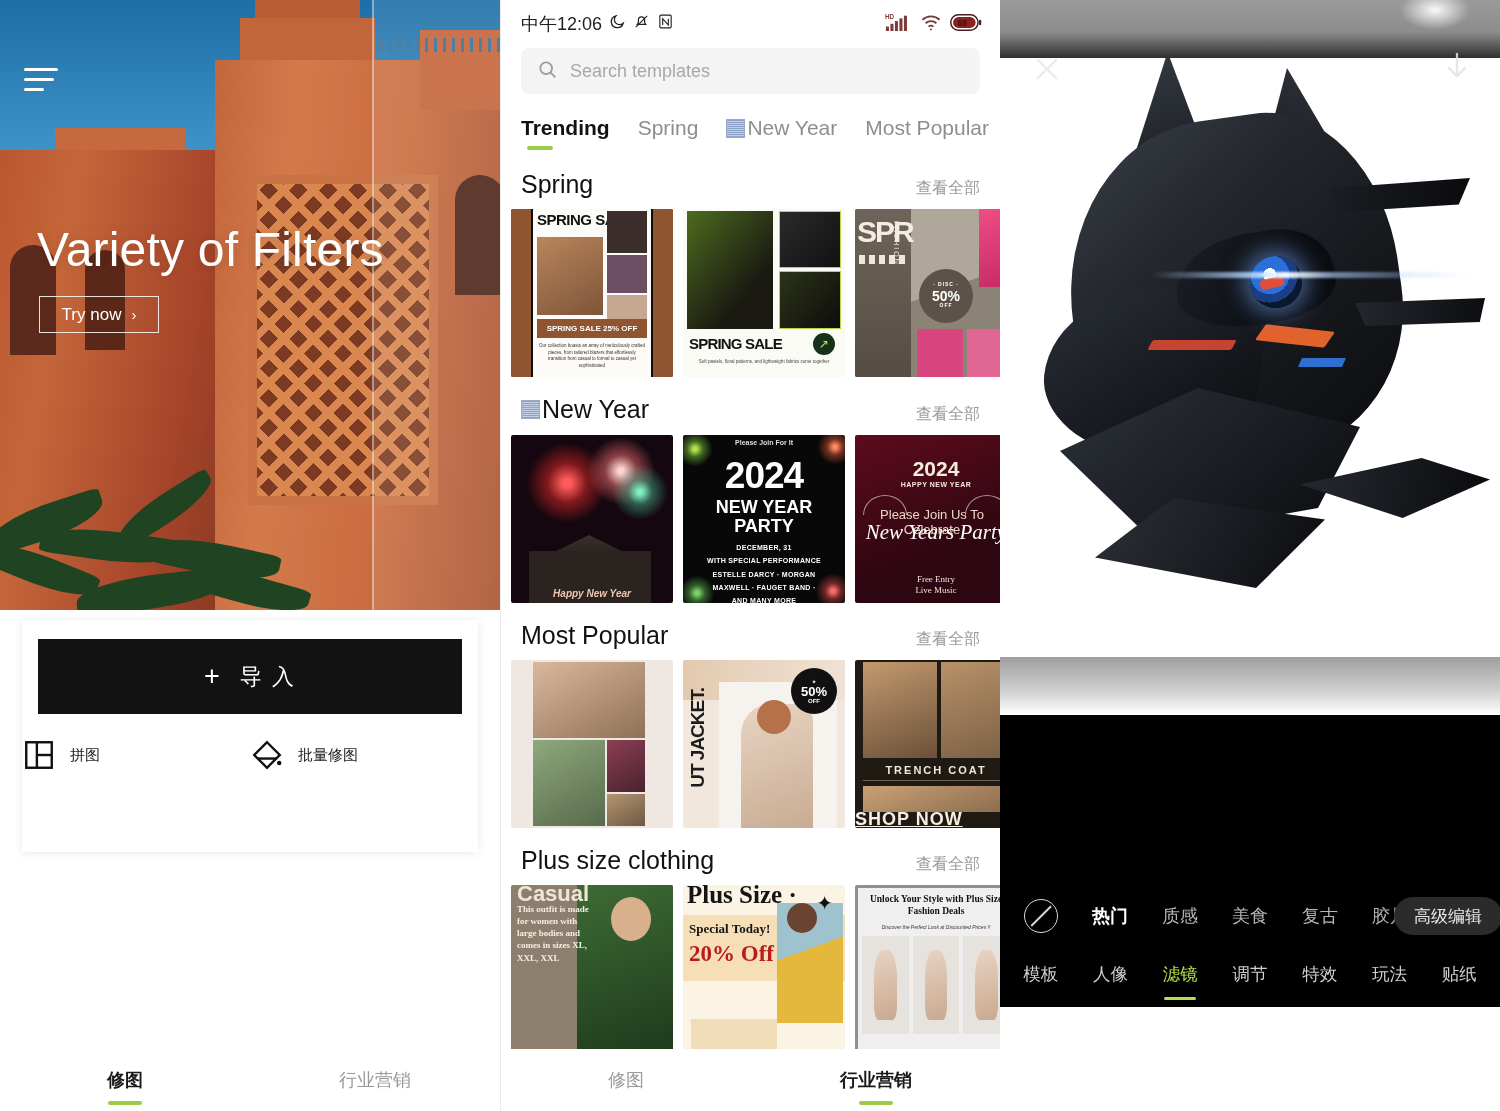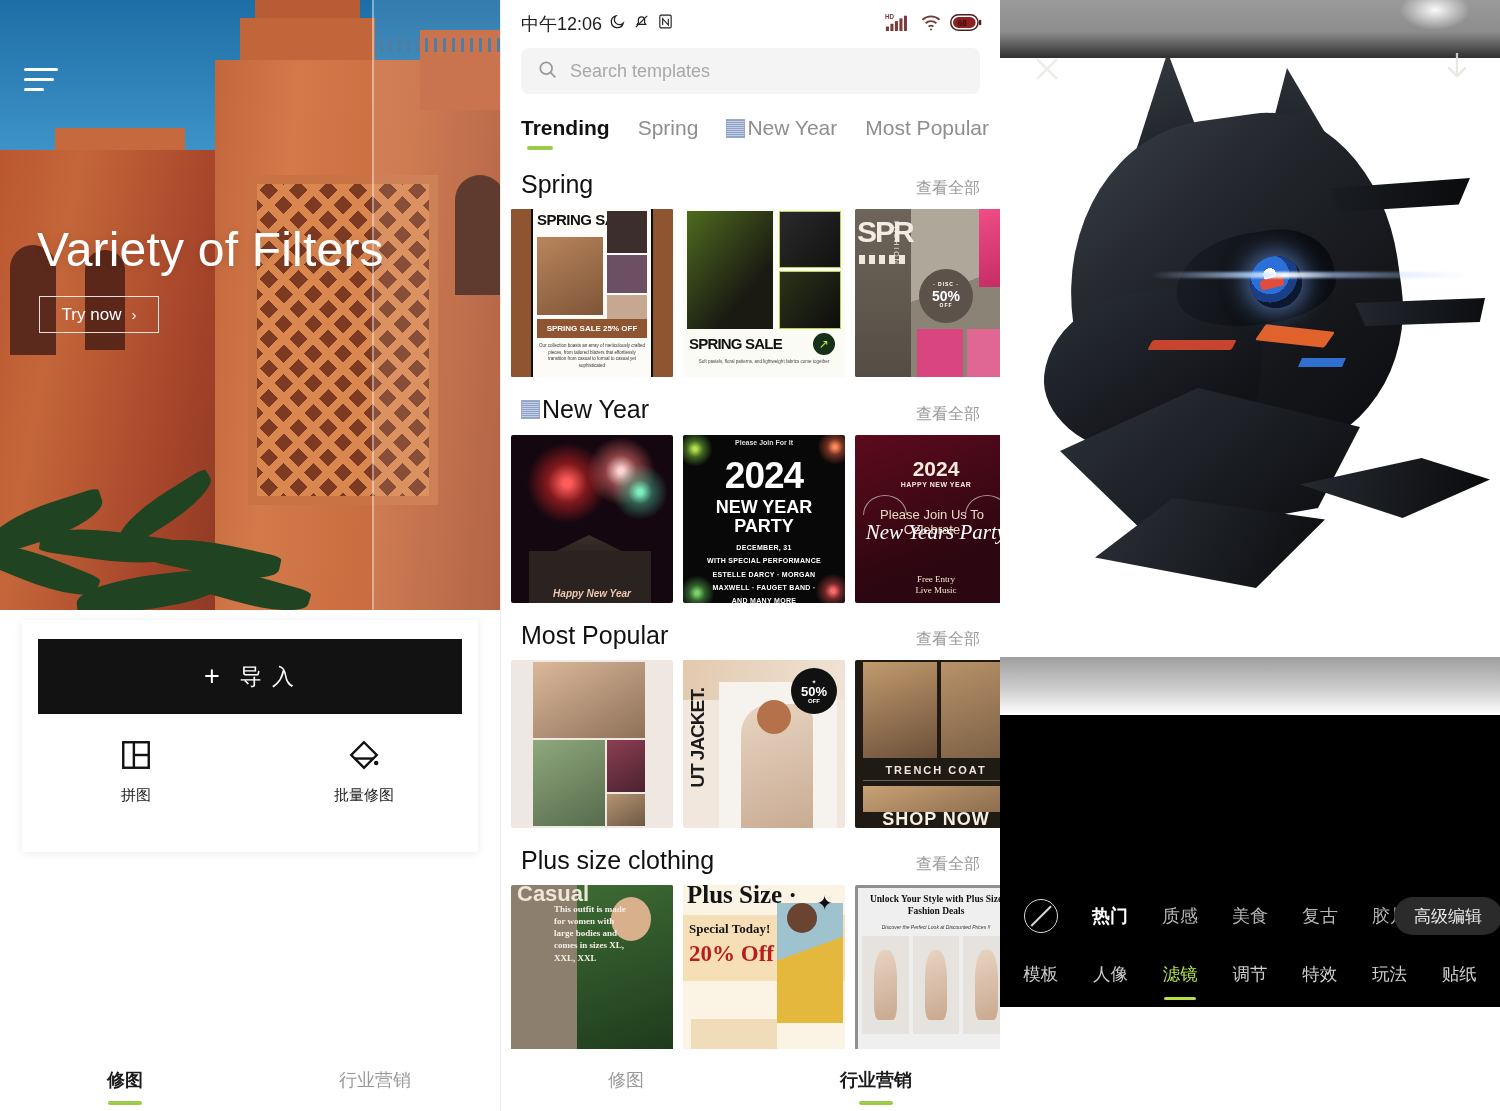--- a/index.html
+++ b/index.html
@@ -79,21 +79,21 @@
     position:absolute; left:22px; top:620px; width:456px; height:232px;
     background:#fff; box-shadow:0 1px 10px rgba(0,0,0,.09); border-radius:2px;
   }
   .import-btn {
     position:absolute; left:16px; top:19px; width:424px; height:75px;
     background:#121212; color:#fff; display:flex; align-items:center; justify-content:center;
     gap:18px; font-size:22px; cursor:pointer; letter-spacing:2px;
   }
   .import-btn .plus { font-size:27px; font-weight:300; }
   .quick-row { position:absolute; left:0; top:118px; width:456px; display:flex; }
-  .quick { flex:1; display:flex; flex-direction:column; align-items:center; gap:14px; cursor:pointer; }
+  .quick { flex:1; display:flex; flex-direction:row; align-items:center; gap:14px; cursor:pointer; }
   .quick svg { display:block; }
   .quick .lbl { font-size:15px; color:#1b1b1b; }
 
   .tabbar-left {
     position:absolute; left:0; bottom:0; width:500px; height:62px; background:#fff;
     display:flex; align-items:center;
   }
   .tabbar-left .tab { flex:1; text-align:center; font-size:18px; position:relative; cursor:pointer; }
   .tabbar-left .tab.active { color:#1a1a1a; font-weight:700; }
   .tabbar-left .tab.idle { color:#9a9a9a; }
@@ -240,28 +240,28 @@
   .mp2 .badge small{ font-size:6px; font-weight:700; }
 
   .mp3 { background:#1f1a14; }
   .mp3 .p1 { position:absolute; left:8px; top:2px; width:74px; height:96px;
             background:linear-gradient(160deg,#c29a6d,#6b503a); }
   .mp3 .p2 { position:absolute; left:86px; top:2px; right:4px; height:96px;
             background:linear-gradient(160deg,#b89269,#7a5f44); }
   .mp3 .tc { position:absolute; left:0; right:0; top:104px; text-align:center;
             color:#f0e7d8; font-size:11px; font-weight:800; letter-spacing:2px; }
   .mp3 .rule { position:absolute; left:8px; right:8px; top:120px; height:1px; background:#6e6253; }
-  .mp3 .sn { position:absolute; left:0; right:0; bottom:-2px; text-align:center;
-            color:#f6efe2; font-size:18px; font-weight:900; letter-spacing:1px; }
+  .mp3 .sn { position:absolute; left:0; right:0; bottom:-2px; text-align:left;
+            color:#f6efe2; font-size:18px; font-weight:900; letter-spacing:1px;text-decoration:underline; }
   .mp3 .bot { position:absolute; left:8px; right:8px; top:126px; bottom:16px;
             background:linear-gradient(160deg,#c9a175,#8a6b4d); }
 
   .ps1 { background:#8d7f6e;text-decoration:underline; }
   .ps1 .txt { position:absolute; left:6px; top:18px; width:74px; color:#f4efe6;
-            font-size:9px; font-weight:700; line-height:1.35; font-family:"Liberation Serif", serif;margin-left:37px; }
+            font-size:9px; font-weight:700; line-height:1.35; font-family:"Liberation Serif", serif; }
   .ps1 .hd { position:absolute; left:6px; top:-4px; font-size:22px; color:#efe6d6; font-weight:900; }
   .ps1 .w { position:absolute; right:0; top:0; width:96px; height:100%;
             background:linear-gradient(160deg,#3d6b34,#1e3a1c); }
   .ps1 .face { position:absolute; right:22px; top:12px; width:40px; height:44px; border-radius:50%;
             background:#d8b08c; }
 
   .ps2 { background:#fbf3e4; }
   .ps2 .h1 { position:absolute; left:4px; top:-4px; font-size:25px; font-weight:900; color:#141414;
             font-family:"Liberation Serif", serif; }
   .ps2 .star { position:absolute; right:12px; top:6px; font-size:20px; color:#111; }

